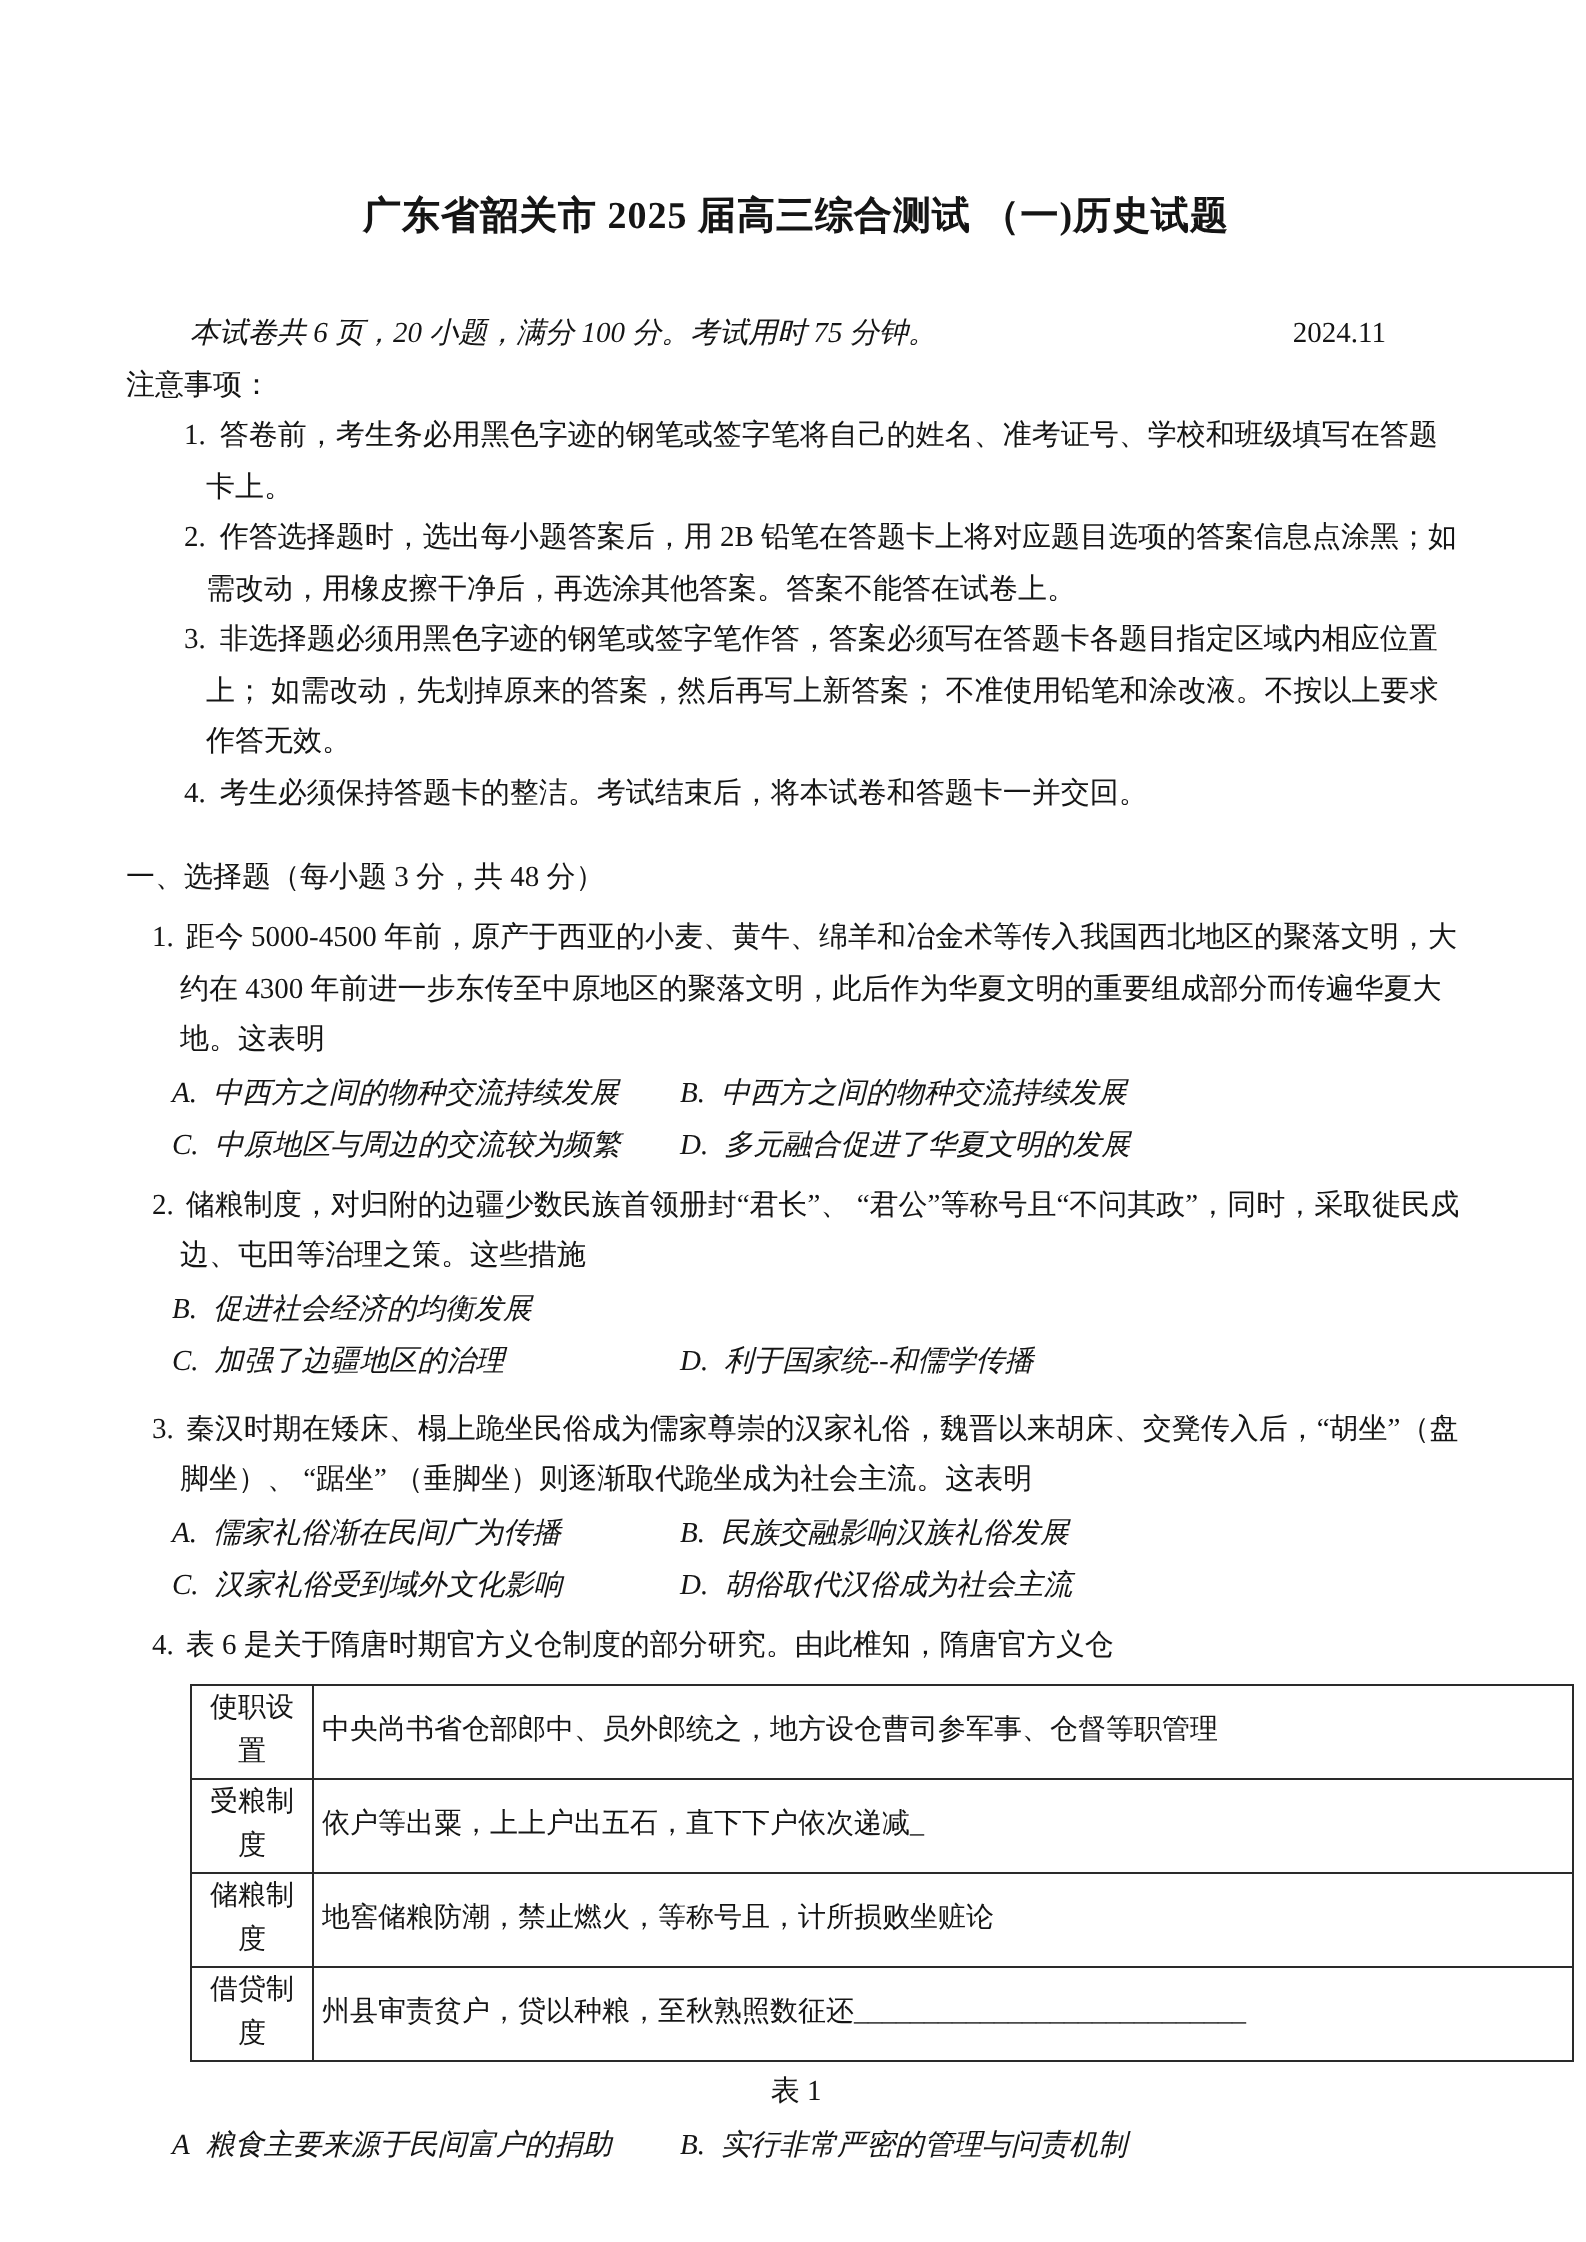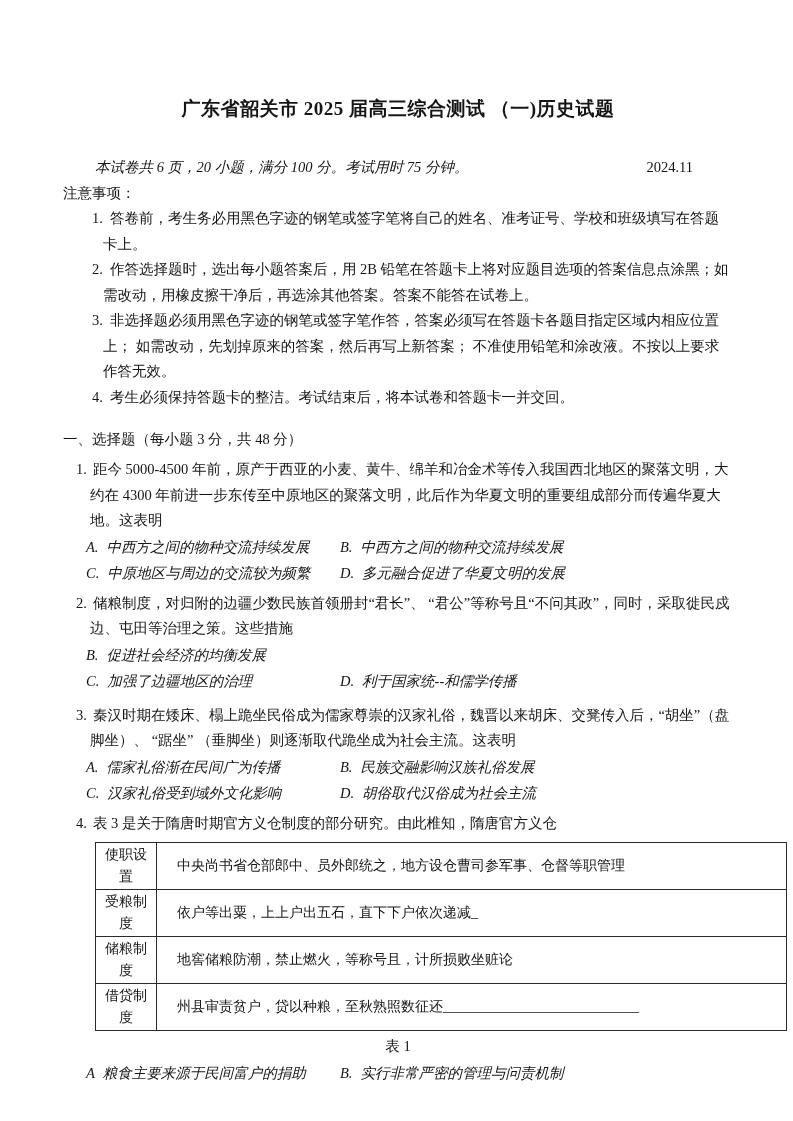--- a/index.html
+++ b/index.html
@@ -24,21 +24,21 @@
   .question-stem{padding-left:27px;text-indent:-14px;line-height:25.5px;}
   .qnum{margin-right:6px;}
   .opt-row{display:flex;padding-left:23px;line-height:26px;font-style:italic;}
   .opt{white-space:nowrap;}
   .opt.first{width:254px;flex:0 0 254px;}
   .opt-label{margin-right:8px;}
   .q-table{
     border-collapse:collapse;margin:6px 0 2px 32px;width:692px;
     font-size:14px;table-layout:fixed;
   }
-  .q-table td{border:1px solid #2a2a2a;padding:1px 20px;height:24px;line-height:22px;}
+  .q-table td{border:1px solid #2a2a2a;padding:1px 4px;height:24px;line-height:22px;}
   .q-table td.row-label{width:54px;text-align:center;padding:1px 3px;}
   .table-caption{text-align:center;line-height:27px;}
   .spacer-sm{height:4px;}
 </style>
 </head>
 <body>
 
 <div class="page">
 
   <h1 class="title">广东省韶关市 2025 届高三综合测试 （一)历史试题</h1>
@@ -103,21 +103,21 @@
       <span class="opt"><span class="opt-label">B.</span><span>民族交融影响汉族礼俗发展</span></span>
     </div>
     <div class="opt-row">
       <span class="opt first"><span class="opt-label">C.</span><span>汉家礼俗受到域外文化影响</span></span>
       <span class="opt"><span class="opt-label">D.</span><span>胡俗取代汉俗成为社会主流</span></span>
     </div>
   </div>
 
   <div class="question">
     <div class="question-stem">
-      <span class="qnum">4.</span><span>表 3 是关于隋唐时期官方义仓制度的部分研究。由此椎知，隋唐官方义仓</span>
+      <span class="qnum">4.</span><span>表 6 是关于隋唐时期官方义仓制度的部分研究。由此椎知，隋唐官方义仓</span>
     </div>
     <table class="q-table">
       <tbody>
         <tr>
           <td class="row-label">使职设置</td>
           <td>中央尚书省仓部郎中、员外郎统之，地方设仓曹司参军事、仓督等职管理</td>
         </tr>
         <tr>
           <td class="row-label">受粮制度</td>
           <td>依户等出粟，上上户出五石，直下下户依次递减_</td>

